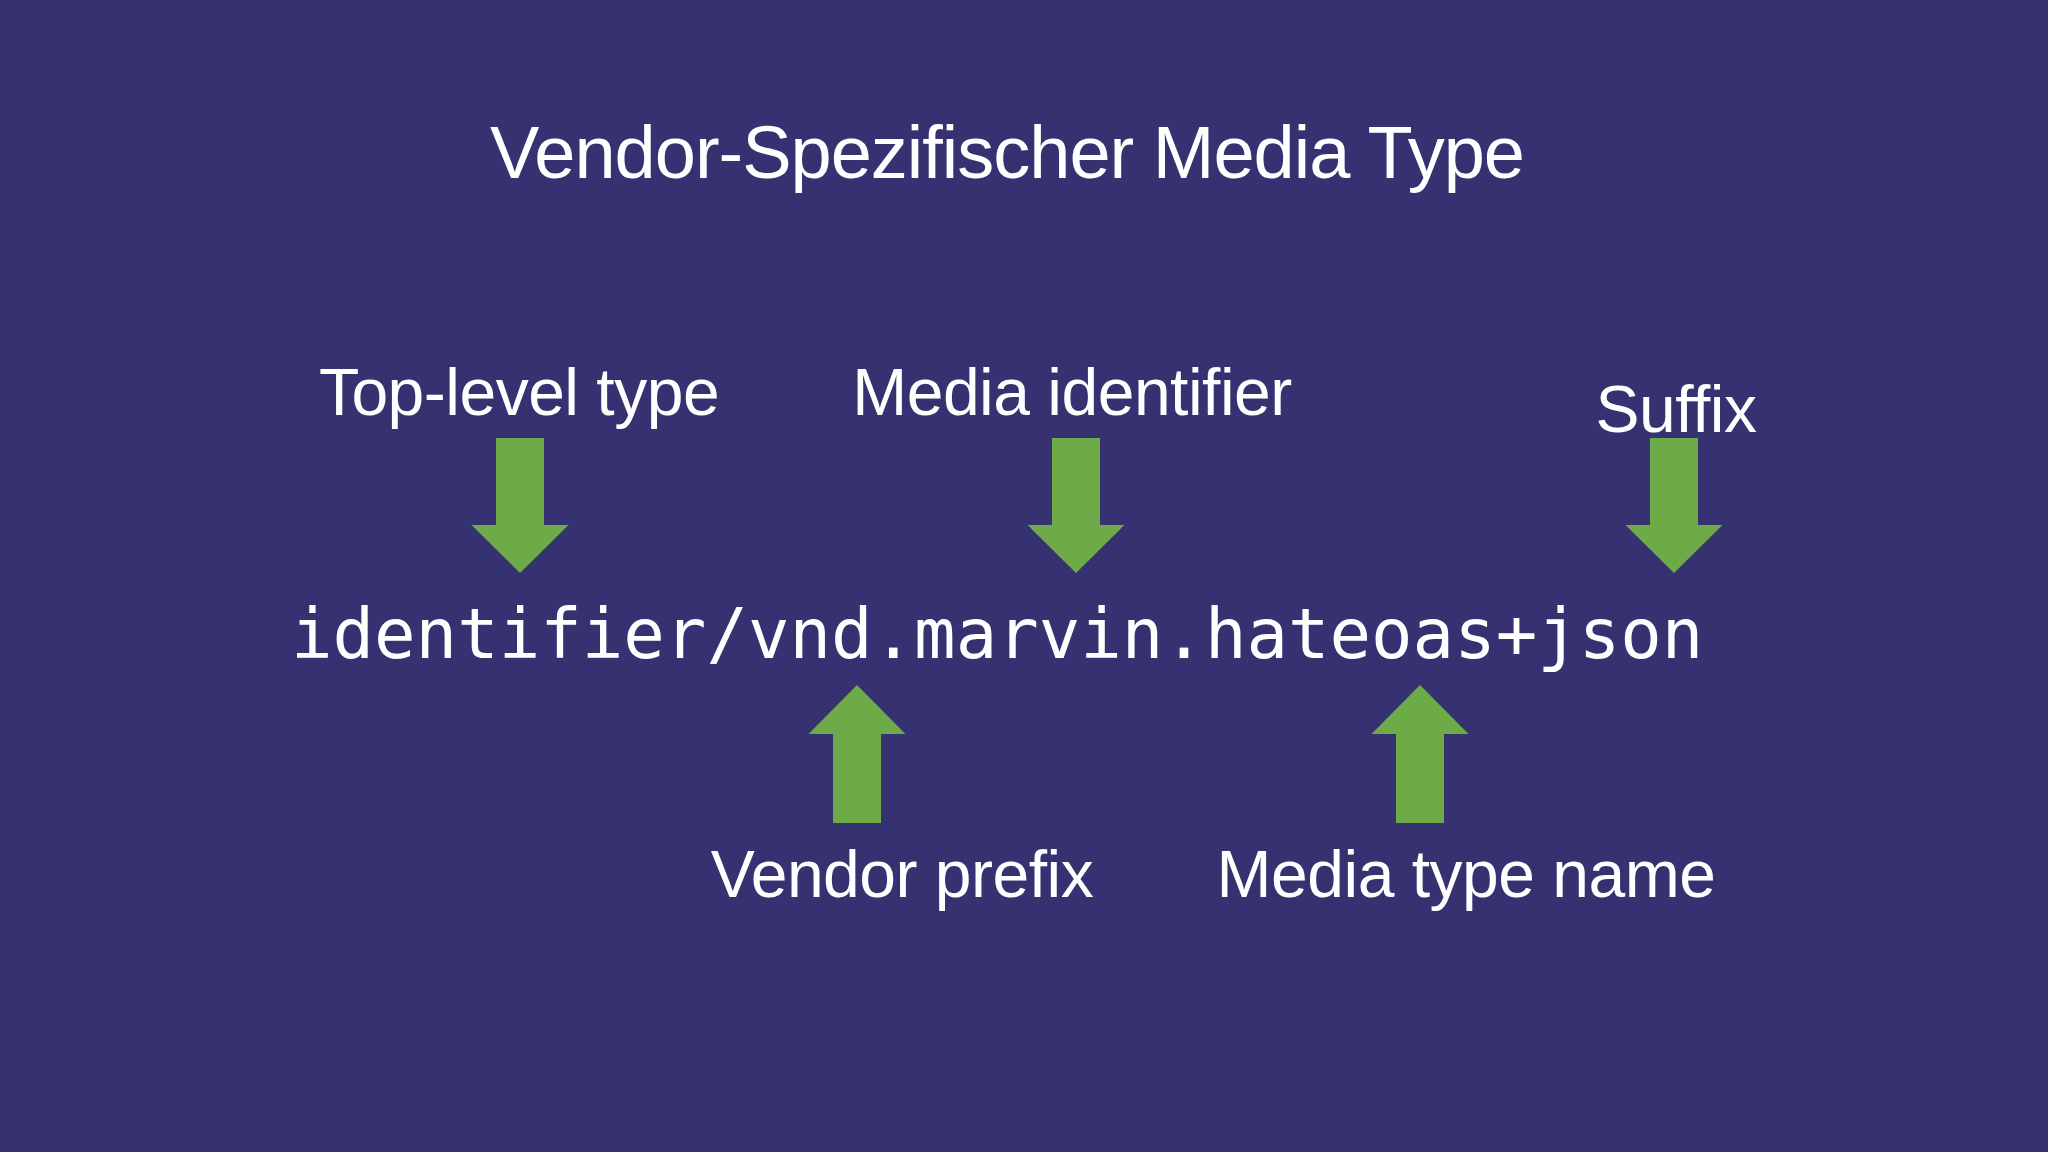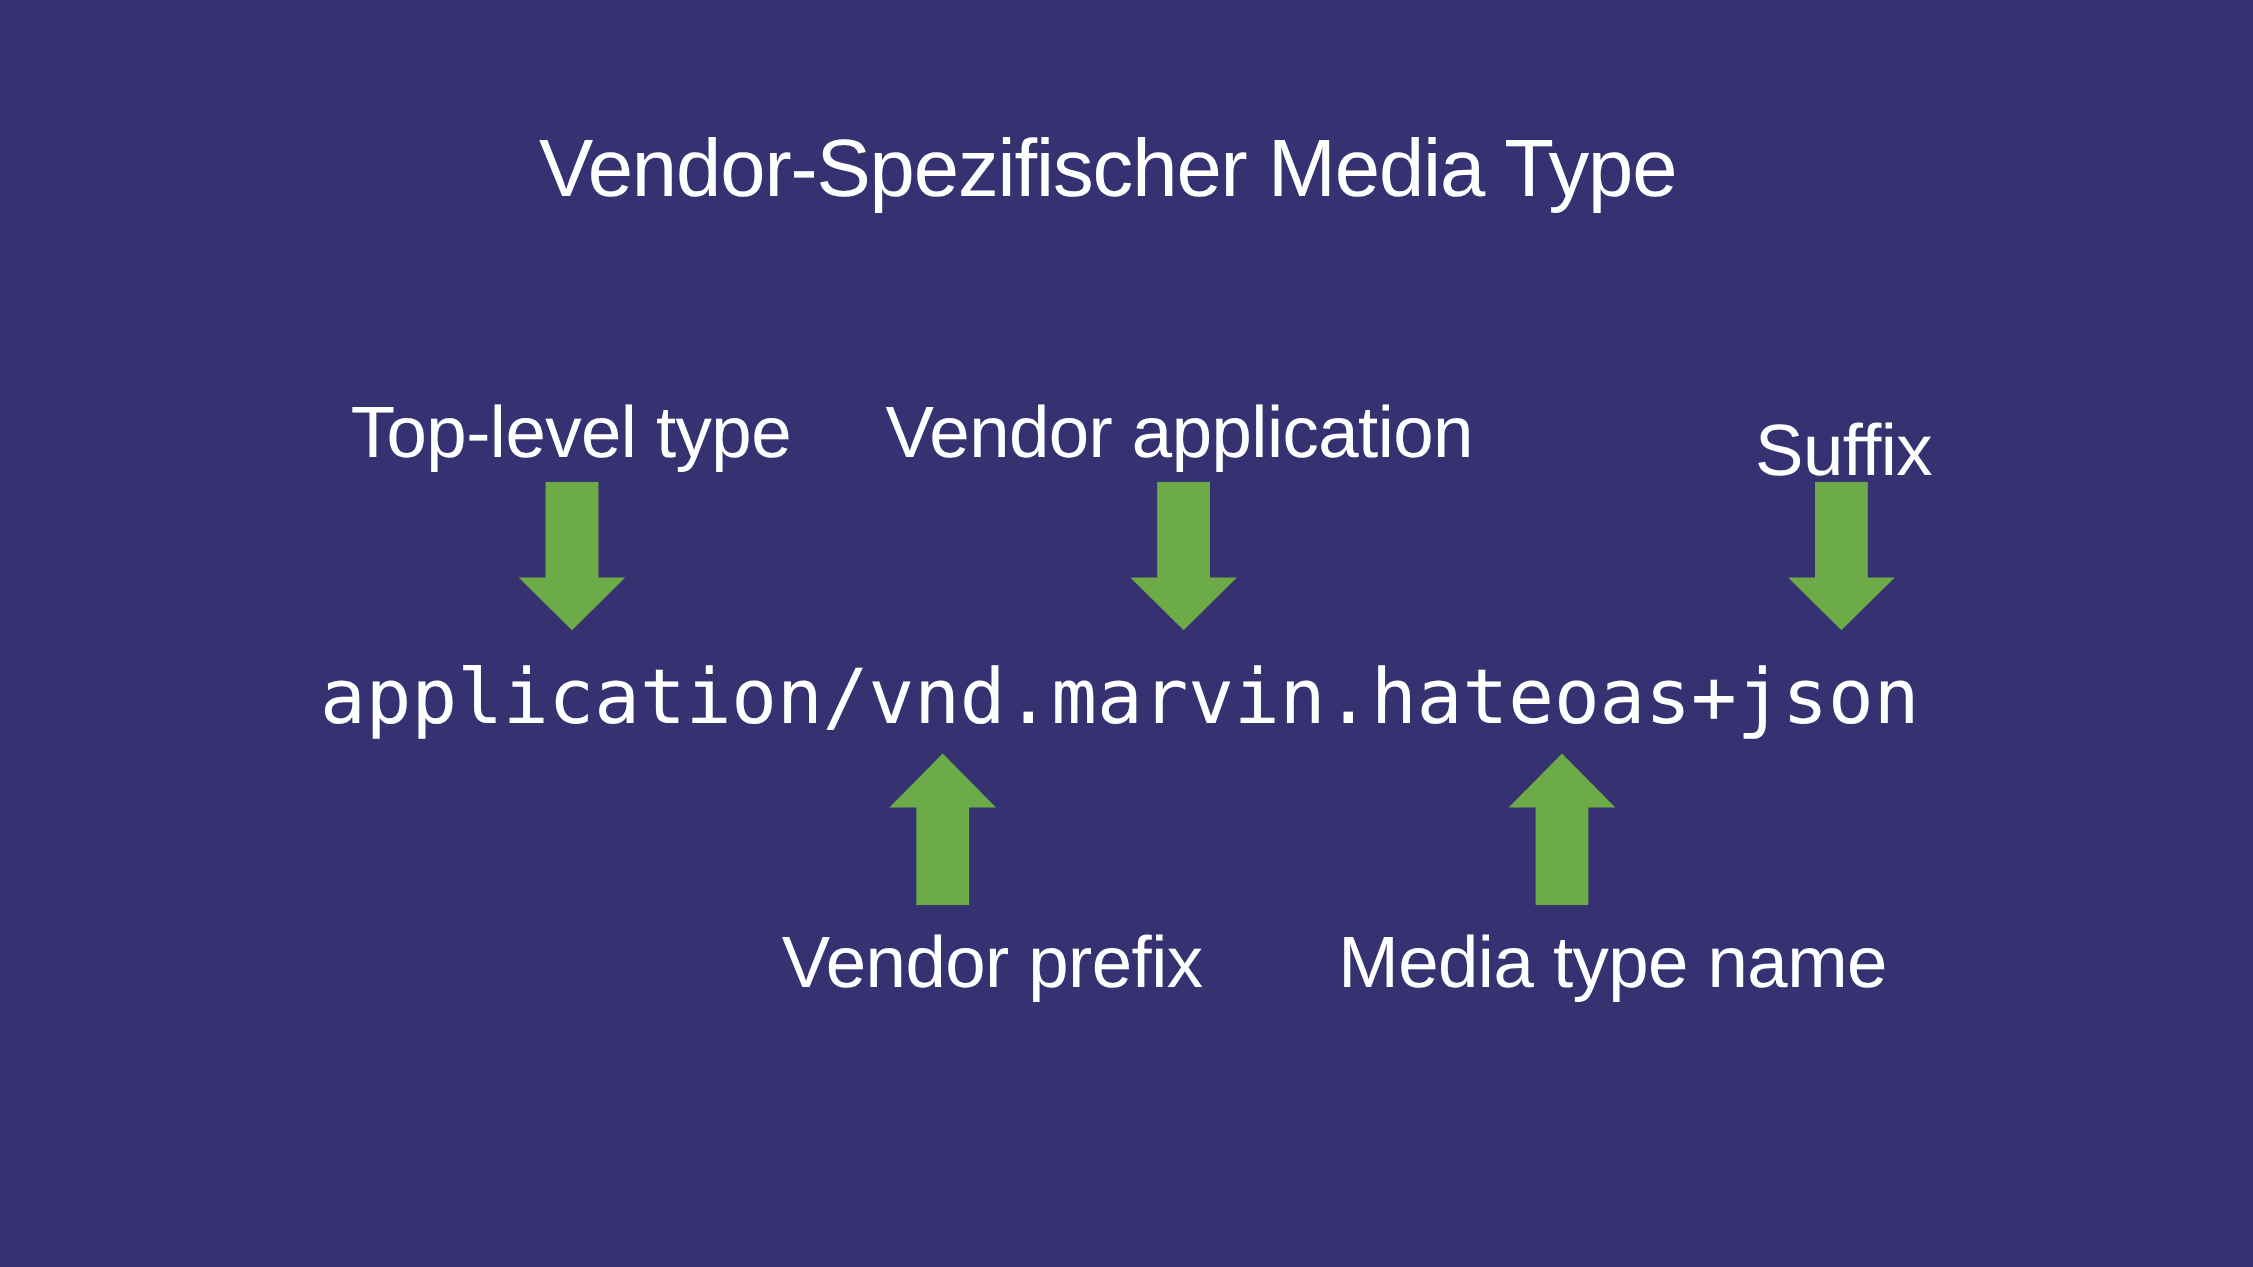--- a/index.html
+++ b/index.html
@@ -68,40 +68,40 @@
   .arrow-up-2   { left: 1420px; }
 </style>
 </head>
 <body>
 
 <div class="slide">
 
   <div class="title">Vendor-Spezifischer Media Type</div>
 
   <div class="lbl lbl-top lbl-top-1">Top-level type</div>
-  <div class="lbl lbl-top lbl-top-2">Vendor application</div>
+  <div class="lbl lbl-top lbl-top-2">Media identifier</div>
   <div class="lbl lbl-top lbl-top-3">Suffix</div>
 
   <span class="arrow arrow-down arrow-down-1">
     <svg width="97" height="135" viewBox="0 0 97 135">
       <polygon points="24.5,0 72.5,0 72.5,87 97,87 48.5,135 0,87 24.5,87" fill="#6CAB48"></polygon>
     </svg>
   </span>
   <span class="arrow arrow-down arrow-down-2">
     <svg width="97" height="135" viewBox="0 0 97 135">
       <polygon points="24.5,0 72.5,0 72.5,87 97,87 48.5,135 0,87 24.5,87" fill="#6CAB48"></polygon>
     </svg>
   </span>
   <span class="arrow arrow-down arrow-down-3">
     <svg width="97" height="135" viewBox="0 0 97 135">
       <polygon points="24.5,0 72.5,0 72.5,87 97,87 48.5,135 0,87 24.5,87" fill="#6CAB48"></polygon>
     </svg>
   </span>
 
-  <div class="media-type">application/vnd.marvin.hateoas+json</div>
+  <div class="media-type">identifier/vnd.marvin.hateoas+json</div>
 
   <span class="arrow arrow-up arrow-up-1">
     <svg width="97" height="138" viewBox="0 0 97 138">
       <polygon points="48.5,0 97,49 72.5,49 72.5,138 24.5,138 24.5,49 0,49" fill="#6CAB48"></polygon>
     </svg>
   </span>
   <span class="arrow arrow-up arrow-up-2">
     <svg width="97" height="138" viewBox="0 0 97 138">
       <polygon points="48.5,0 97,49 72.5,49 72.5,138 24.5,138 24.5,49 0,49" fill="#6CAB48"></polygon>
     </svg>

